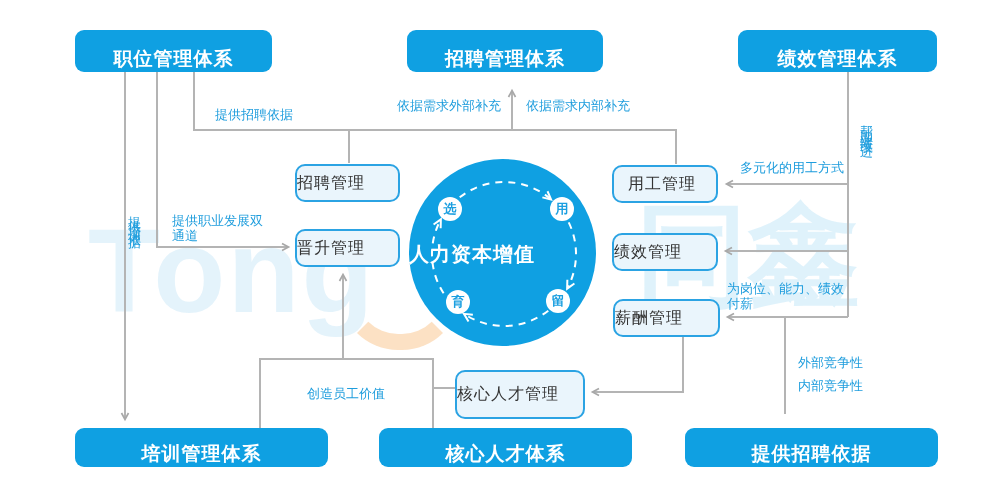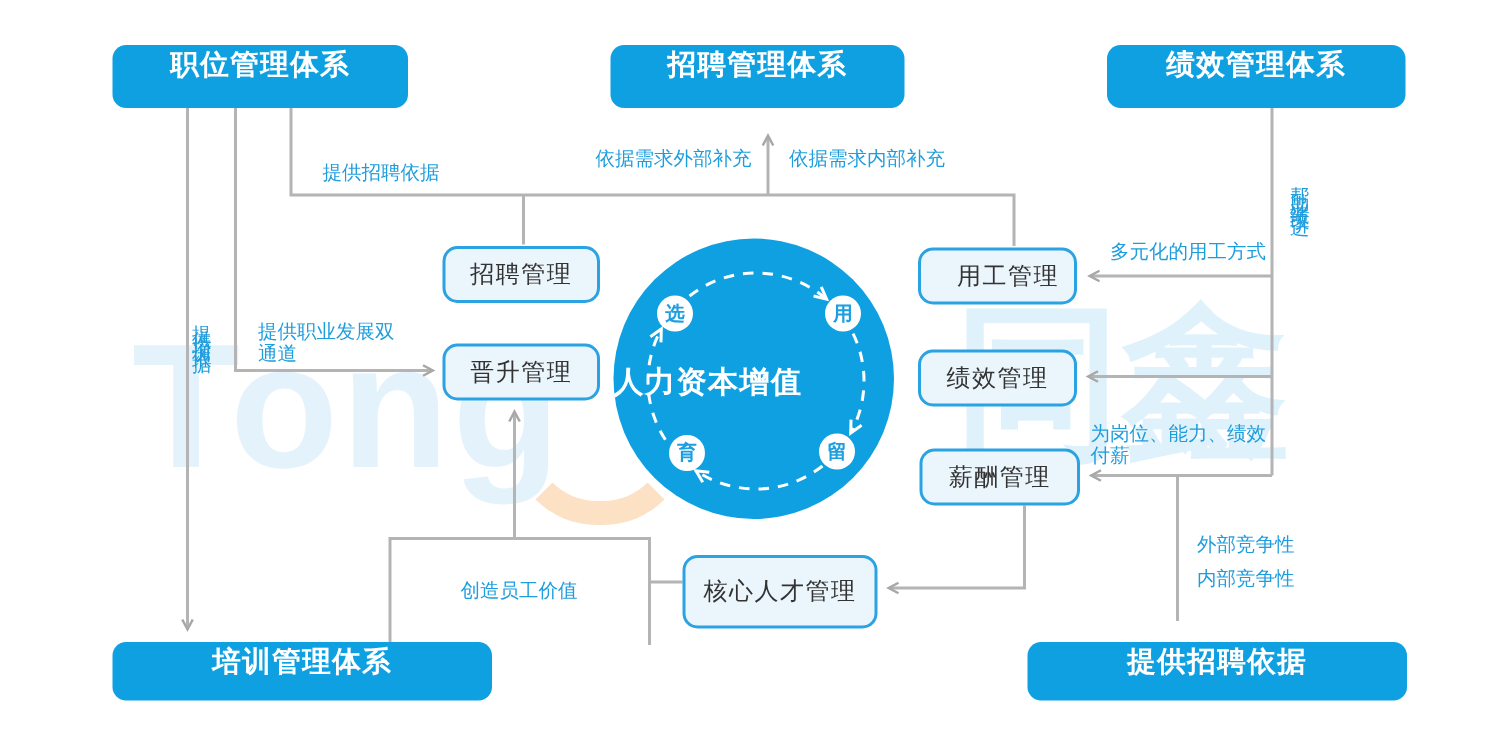--- a/index.html
+++ b/index.html
@@ -22,27 +22,27 @@
     border-radius:0 0 120px 120px;box-sizing:border-box;
     border-left-color:transparent;border-right-color:transparent;
   }
   
   svg.wires{position:absolute;left:0;top:0;z-index:2;}
   svg.cycle{position:absolute;left:0;top:0;z-index:5;pointer-events:none;}
   
   .banner{
     position:absolute;z-index:3;background:#0fa0e2;border-radius:9px;
     color:#fff;font-size:19px;font-weight:bold;text-align:center;
-    display:flex;align-items:flex-start;justify-content:center;letter-spacing:1px;
+    display:flex;align-items:flex-end;justify-content:center;letter-spacing:1px;
   }
   
   .mbox{
     position:absolute;z-index:3;background:#eaf5fc;border:2px solid #2ba3e3;
     border-radius:10px;box-sizing:border-box;color:#333;font-size:16px;
-    display:flex;align-items:center;justify-content:center;letter-spacing:1px;
+    display:flex;align-items:center;justify-content:flex-start;letter-spacing:1px;
   }
   
   .big-circle{
     position:absolute;z-index:4;left:409px;top:159px;width:187px;height:187px;
     border-radius:50%;background:#0fa0e2;
   }
   .center-title{
     position:absolute;z-index:6;left:409px;top:241px;width:187px;text-align:left;
     color:#fff;font-size:20px;font-weight:bold;letter-spacing:1px;
   }
@@ -99,20 +99,23 @@
   <div class="banner" style="left:407px;top:30px;width:196px;height:42px;">
     <span>招聘管理体系</span>
   </div>
   <div class="banner" style="left:738px;top:30px;width:199px;height:42px;">
     <span>绩效管理体系</span>
   </div>
 
   <div class="banner" style="left:75px;top:428px;width:253px;height:39px;">
     <span>培训管理体系</span>
   </div>
+  <div class="banner" style="left:379px;top:428px;width:253px;height:39px;">
+    <span>核心人才体系</span>
+  </div>
   <div class="banner" style="left:685px;top:428px;width:253px;height:39px;">
     <span>提供招聘依据</span>
   </div>
 
   <div class="mbox" style="left:295px;top:164px;width:105px;height:38px;">
     <span>招聘管理</span>
   </div>
   <div class="mbox" style="left:295px;top:229px;width:105px;height:38px;">
     <span>晋升管理</span>
   </div>

